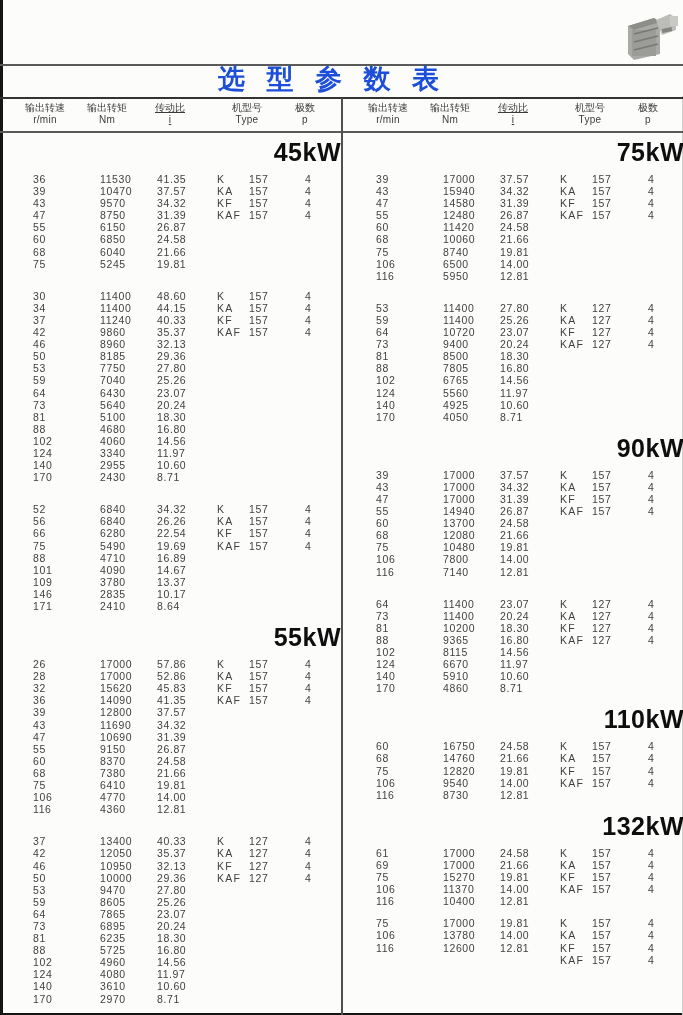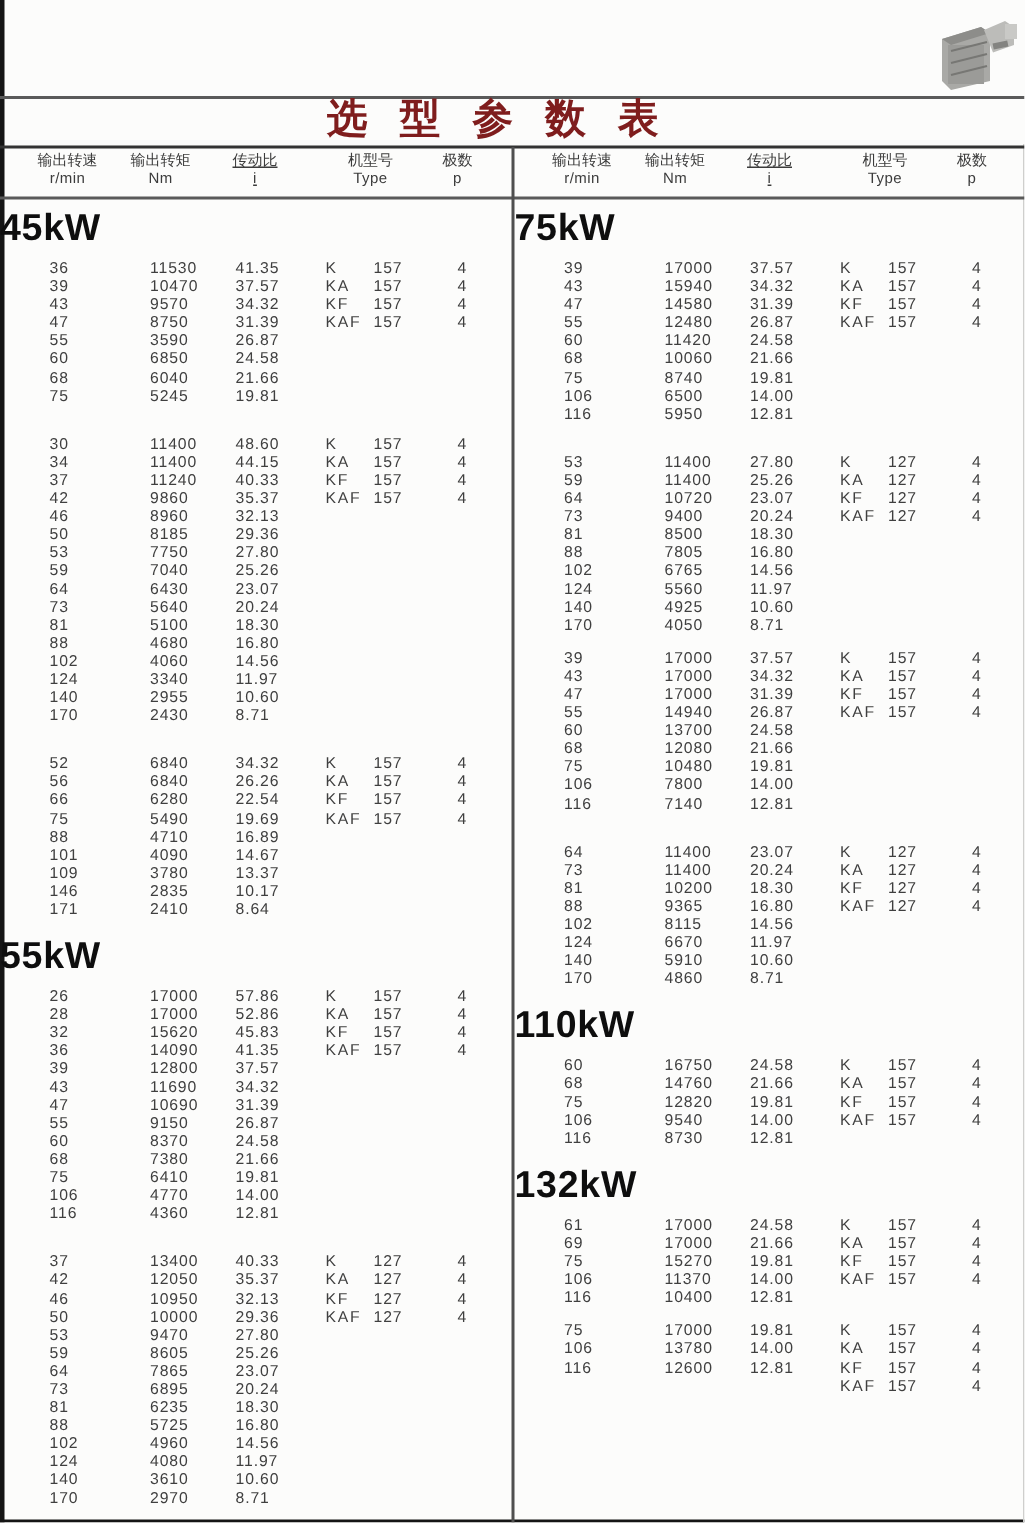--- a/index.html
+++ b/index.html
@@ -14,21 +14,21 @@
   .right-edge{position:absolute;right:0;top:96px;bottom:0;width:1px;background:#cfcfcd;}
   
   .hline{position:absolute;left:0;width:683px;}
   .hline-top{top:64px;height:2px;background:#5a5a5a;}
   .hline-title{top:97px;height:2px;background:#333;}
   .hline-header{top:131px;height:2px;background:#5a5a5a;}
   .vdivider{position:absolute;left:341px;top:98px;height:917px;width:2px;background:#4f4f4f;}
   
   .page-title{
     position:absolute;left:0;top:63px;width:664px;text-align:center;
-    font-size:27px;font-weight:bold;color:#7f1d1d;letter-spacing:7px;line-height:32px;
+    font-size:27px;font-weight:bold;color:#1d4ed8;letter-spacing:7px;line-height:32px;
   }
   
   .photo{position:absolute;left:618px;top:4px;width:62px;height:60px;}
   
   .header-half{position:absolute;top:102px;width:306px;height:29px;}
   .header-half.left{left:0;}
   .header-half.right{left:343px;}
   .hcell{position:absolute;transform:translateX(-50%);text-align:center;
          font-size:10px;line-height:12px;color:#3c3c3c;white-space:nowrap;}
   .hcell:nth-child(1){left:45px;}
@@ -38,21 +38,21 @@
   .hcell:nth-child(5){left:305px;}
   .hcell .unit{display:block;font-size:10px;color:#3c3c3c;letter-spacing:.3px;}
   
   .col{position:absolute;top:137px;width:341px;}
   .col.left{left:0;}
   .col.right{left:343px;}
   .section{margin-top:10px;}
   .section:first-child{margin-top:0;}
   .section-title{
     font-size:25px;font-weight:800;color:#0e0e0e;
-    line-height:30px;margin:0 0 6px 0;letter-spacing:0.5px;
+    line-height:30px;margin:0 0 6px 0;letter-spacing:0.5px;text-align:right;
   }
   .block{margin-bottom:20px;}
   .block:last-child{margin-bottom:0;}
   .row{
     display:grid;height:12.1px;line-height:12.2px;
     grid-template-columns:67px 57px 60px 32px 56px auto;
     padding-left:33px;font-size:10.5px;color:#3f3f3f;letter-spacing:.6px;
     white-space:nowrap;
   }
   .row .c3{letter-spacing:1.2px;}
@@ -131,21 +131,21 @@
         <div class="row">
           <span class="c c0">47</span>
           <span class="c c1">8750</span>
           <span class="c c2">31.39</span>
           <span class="c c3">KAF</span>
           <span class="c c4">157</span>
           <span class="c c5">4</span>
         </div>
         <div class="row">
           <span class="c c0">55</span>
-          <span class="c c1">3590</span>
+          <span class="c c1">6150</span>
           <span class="c c2">26.87</span>
           <span class="c c3"></span>
           <span class="c c4"></span>
           <span class="c c5"></span>
         </div>
         <div class="row">
           <span class="c c0">60</span>
           <span class="c c1">6850</span>
           <span class="c c2">24.58</span>
           <span class="c c3"></span>
@@ -752,20 +752,21 @@
           <span class="c c0">170</span>
           <span class="c c1">4050</span>
           <span class="c c2">8.71</span>
           <span class="c c3"></span>
           <span class="c c4"></span>
           <span class="c c5"></span>
         </div>
       </div>
     </div>
     <div class="section">
+      <div class="section-title">90kW</div>
       <div class="block">
         <div class="row">
           <span class="c c0">39</span>
           <span class="c c1">17000</span>
           <span class="c c2">37.57</span>
           <span class="c c3">K</span>
           <span class="c c4">157</span>
           <span class="c c5">4</span>
         </div>
         <div class="row">

